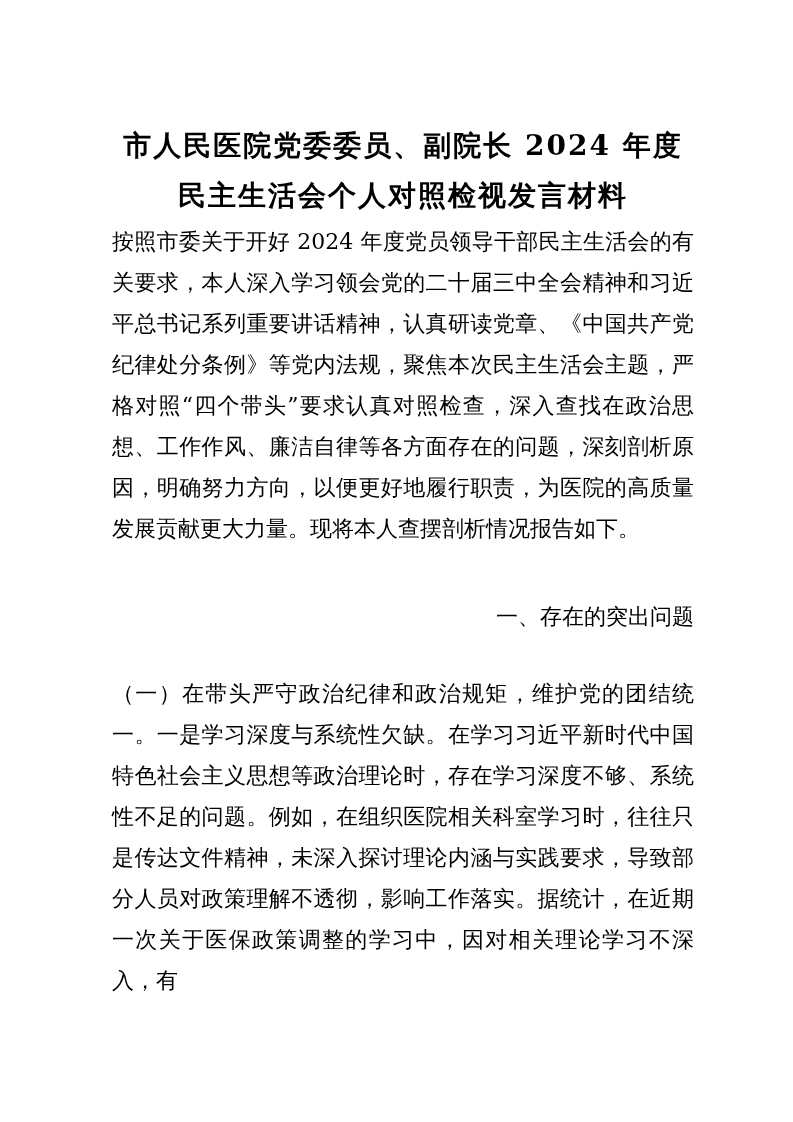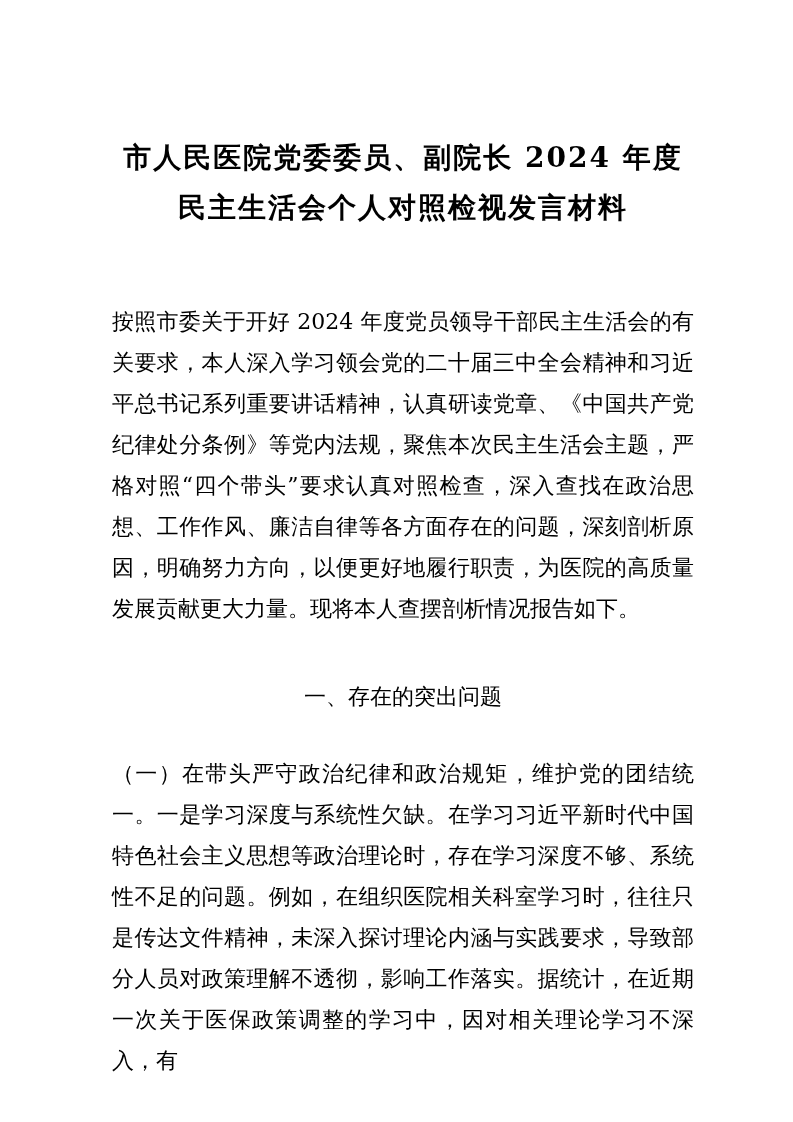--- a/index.html
+++ b/index.html
@@ -12,50 +12,49 @@
     width: 793px;
     height: 1122px;
     background: #ffffff;
     overflow: hidden;
     font-family: "DejaVu Serif", "Liberation Serif", serif;
     color: #000000;
   }
   .content {
     position: absolute;
     left: 112px;
-    top: 16px;
+    top: 4px;
     width: 582px;
   }
   .doc-title {
     margin: 0;
     padding-top: 117px;
     font-size: 28px;
     line-height: 50px;
     font-weight: bold;
     text-align: center;
     letter-spacing: 2px;
   }
   .body-para {
     margin: 0;
     font-size: 22px;
     line-height: 41px;
     text-align: justify;
     letter-spacing: 0px;
     word-break: normal;
   }
   .intro-para {
-    margin-top: 68px;
   }
   .section-heading {
     margin: 0;
     margin-top: 47px;
     font-size: 22px;
     line-height: 41px;
     font-weight: normal;
-    text-align: center;
+    text-align: right;
   }
   .issue-para {
     margin-top: 36px;
   }
 </style>
 </head>
 <body>
 
 <div class="page">
   <div class="content">

